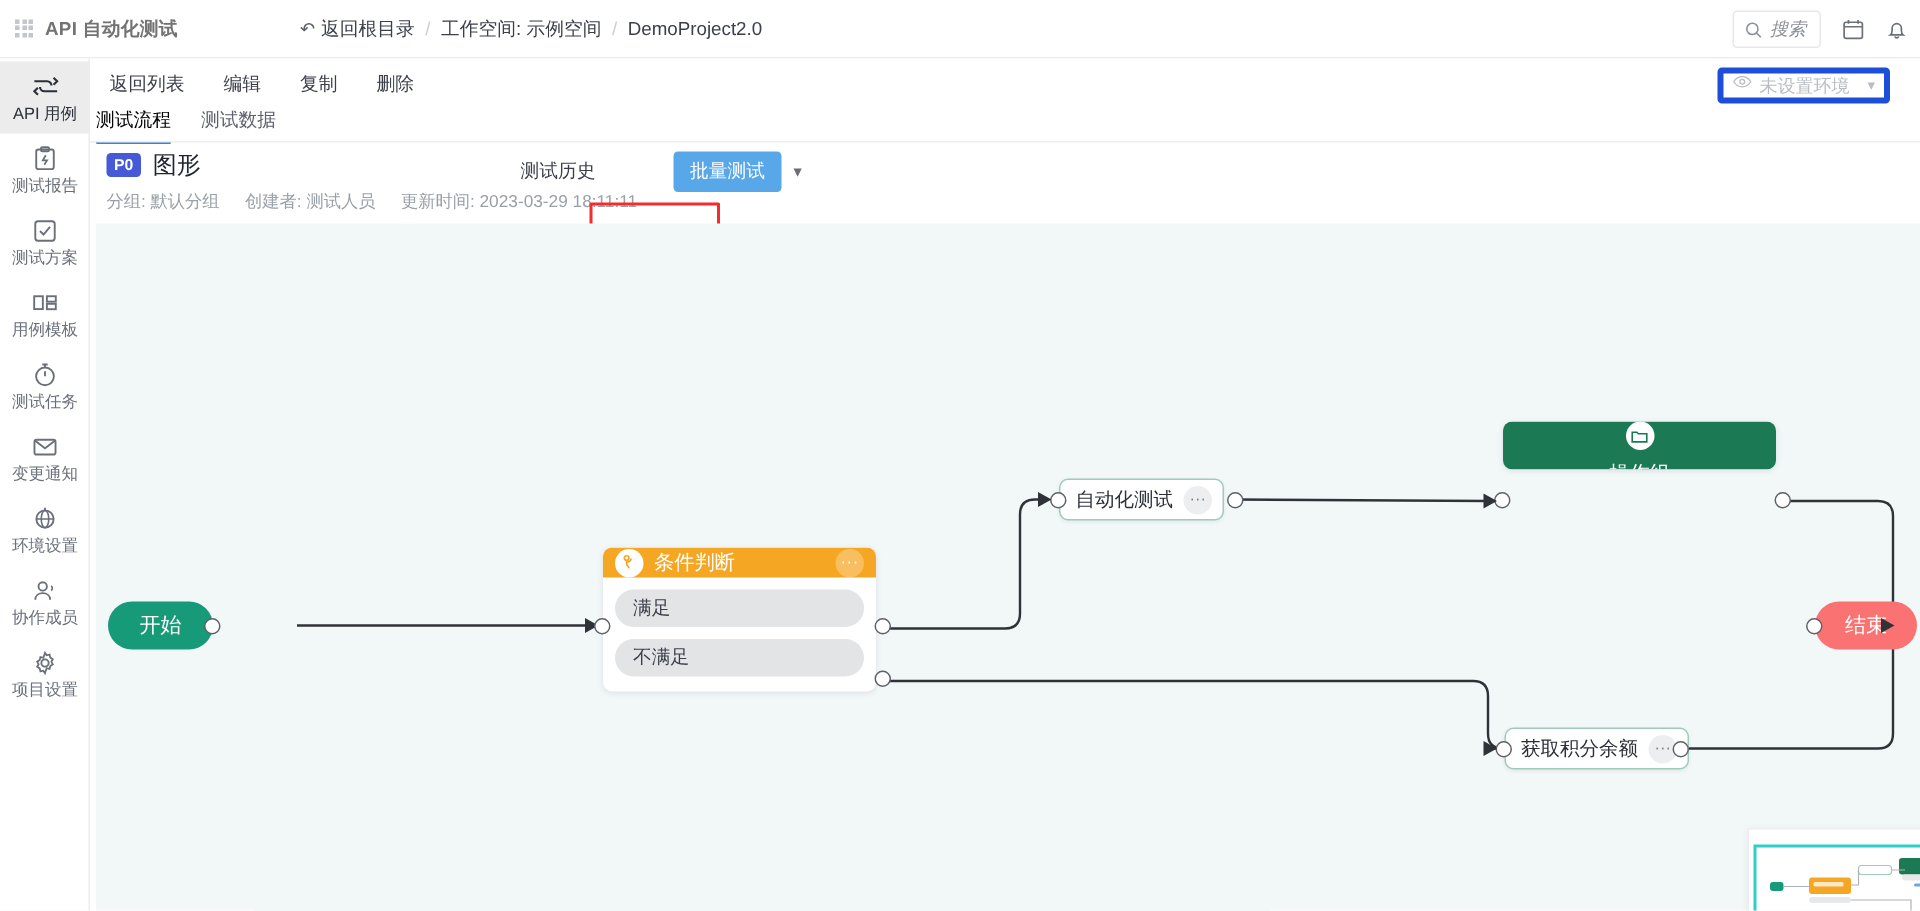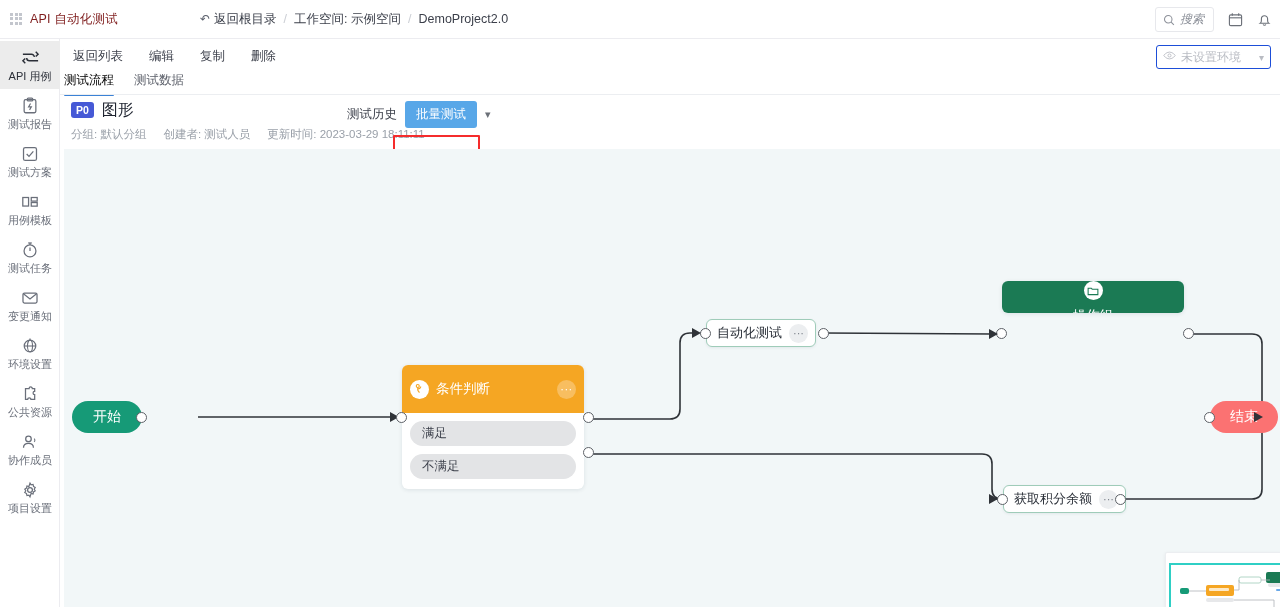--- a/index.html
+++ b/index.html
@@ -13,21 +13,21 @@
 
   
   .topbar {
     position: absolute; top: 0; left: 0; width: 1280px; height: 39px;
     background: #fff; border-bottom: 1px solid #ececf0;
     display: flex; align-items: center;
   }
   .brand { display: flex; align-items: center; gap: 7px; padding-left: 10px; width: 200px; }
   .grid-icon { width: 13px; height: 13px; display: grid; grid-template-columns: repeat(3,1fr); gap: 1px; }
   .grid-icon i { width: 3px; height: 3px; background: #c3c6cd; display: block; }
-  .brand-name { font-size: 12.5px; color: #7f1d1d; letter-spacing: .2px; }
+  .brand-name { font-size: 12.5px; color: #737373; letter-spacing: .2px; font-weight: bold; }
   .breadcrumb { display: flex; align-items: center; font-size: 12.5px; color: #3b3f4a; gap: 6px; }
   .bc-back { display: flex; align-items: center; gap: 4px; color: #3b3f4a; cursor: pointer; }
   .bc-back .arr { font-size: 12px; color: #5a5f6b; }
   .bc-sep { color: #cbced4; padding: 0 1px; }
   .bc-item { color: #3b3f4a; cursor: pointer; }
   .bc-item.last { color: #3b3f4a; }
   .top-right {
     position: absolute; right: 8px; top: 0; height: 39px;
     display: flex; align-items: center; gap: 14px;
   }
@@ -62,22 +62,22 @@
   .toolbar {
     position: absolute; left: 0; top: 0; width: 1220px; height: 35px;
     display: flex; align-items: center; gap: 8px; padding-left: 4px;
   }
   .tbtn {
     font-size: 12.5px; color: #3b3f4a; background: #fff;
     border: 1px solid transparent; border-radius: 3px;
     padding: 3px 8px; cursor: pointer; white-space: nowrap;
   }
   .env-select {
-    position: absolute; right: 9px; top: 6px;
-    width: 115px; height: 24px; border: 1px solid #1d4ed8; border-radius: 3px;
+    position: absolute; right: 20px; top: 6px;
+    width: 115px; height: 24px; border: 4px solid #1d4ed8; border-radius: 3px;
     display: flex; align-items: center; padding: 0 6px; gap: 5px;
     cursor: pointer; background: #fff;
   }
   .env-select .env-txt { font-size: 12px; color: #b9bcc3; flex: 1; }
   .env-select .chev { color: #b9bcc3; font-size: 10px; }
 
   .tabs {
     position: absolute; left: 4px; top: 33px; display: flex; gap: 20px;
   }
   .tab {
@@ -102,21 +102,21 @@
   .p-badge {
     background: #4659d6; color: #fff; font-size: 10.5px; font-weight: bold;
     border-radius: 3px; padding: 3px 5px; line-height: 1;
   }
   .card-title { font-size: 16px; color: #1f2430; font-weight: 500; }
   .card-meta { display: flex; gap: 17px; padding-left: 7px; font-size: 11.5px; color: #9aa0a9; margin-top: 3px;}
   .card-actions {
     position: absolute; left: 283px; top: 5px; display: flex; align-items: center; gap: 8px;
   }
   .link-btn { font-size: 12.5px; color: #3b3f4a; cursor: pointer; white-space: nowrap; }
-  .primary-split { display: flex; align-items: center; gap: 6px; }
+  .primary-split { display: flex; align-items: center; gap: 6px; margin-left: 44px; }
   .btn-primary {
     background: #58a7e8; color: #fff; font-size: 12.5px; border: none; border-radius: 3px;
     padding: 5px 11px; cursor: pointer; white-space: nowrap;
   }
   .split-chev { color: #6b7078; font-size: 11px; cursor: pointer; padding: 0 2px; }
   .hilite-box {
     position: absolute; left: 329px; top: 39px; width: 87px; height: 40px;
     border: 2px solid #f52c2c; pointer-events: none; border-radius: 1px;
   }
 
@@ -139,21 +139,21 @@
     background: #fff; border: 1px solid #5e6268; box-sizing: border-box;
   }
   .arrowhead { position: absolute; width: 0; height: 0;
     border-top: 5px solid transparent; border-bottom: 5px solid transparent;
     border-left: 9px solid #2f3338; }
 
   
   .cond-node { width: 182px; border-radius: 6px; background: #fff;
     box-shadow: 0 1px 4px rgba(20,40,60,.10); overflow: hidden; }
   .cond-head {
-    height: 48px; background: #f5a623; display: flex; align-items: center;
+    height: 20px; background: #f5a623; display: flex; align-items: center;
     padding: 0 8px; gap: 7px; color: #fff; font-size: 13.5px;
   }
   .head-ico {
     width: 19px; height: 19px; border-radius: 50%; background: #fff;
     display: flex; align-items: center; justify-content: center; flex: 0 0 19px;
   }
   .dots-btn {
     margin-left: auto; width: 19px; height: 19px; border-radius: 50%;
     background: rgba(255,255,255,.28); color: #fff; font-size: 11px;
     display: flex; align-items: center; justify-content: center; cursor: pointer;
@@ -335,28 +335,20 @@
         <svg width="18" height="18" viewBox="0 0 20 20">
             <circle cx="10" cy="10" r="6.4" fill="none" stroke="currentColor" stroke-width="1.4"></circle>
             <ellipse cx="10" cy="10" rx="2.8" ry="6.4" fill="none" stroke="currentColor" stroke-width="1.2"></ellipse>
             <line x1="3.6" y1="10" x2="16.4" y2="10" stroke="currentColor" stroke-width="1.2"></line>
             <line x1="10" y1="1.6" x2="10" y2="3.6" stroke="currentColor" stroke-width="1.4"></line>
           </svg>
       </span>
       <span class="lbl">环境设置</span>
     </div>
 
-    <div class="side-item">
-      <span>
-        <svg width="18" height="18" viewBox="0 0 20 20">
-            <path d="M5 4h4a1.8 1.8 0 113.6 0h2.6v3.2a1.8 1.8 0 100 3.6V16H11a1.8 1.8 0 10-3.6 0H5V4z" fill="none" stroke="currentColor" stroke-width="1.4"></path>
-          </svg>
-      </span>
-      <span class="lbl">公共资源</span>
-    </div>
 
     <div class="side-item">
       <span>
         <svg width="18" height="18" viewBox="0 0 20 20">
             <circle cx="8.3" cy="6.6" r="3.1" fill="none" stroke="currentColor" stroke-width="1.4"></circle>
             <path d="M2.8 16.4c0-3 2.5-4.8 5.5-4.8s5.5 1.8 5.5 4.8" fill="none" stroke="currentColor" stroke-width="1.4"></path>
             <path d="M14.6 6.2a2.4 2.4 0 010 3.6" fill="none" stroke="currentColor" stroke-width="1.2"></path>
           </svg>
       </span>
       <span class="lbl">协作成员</span>

